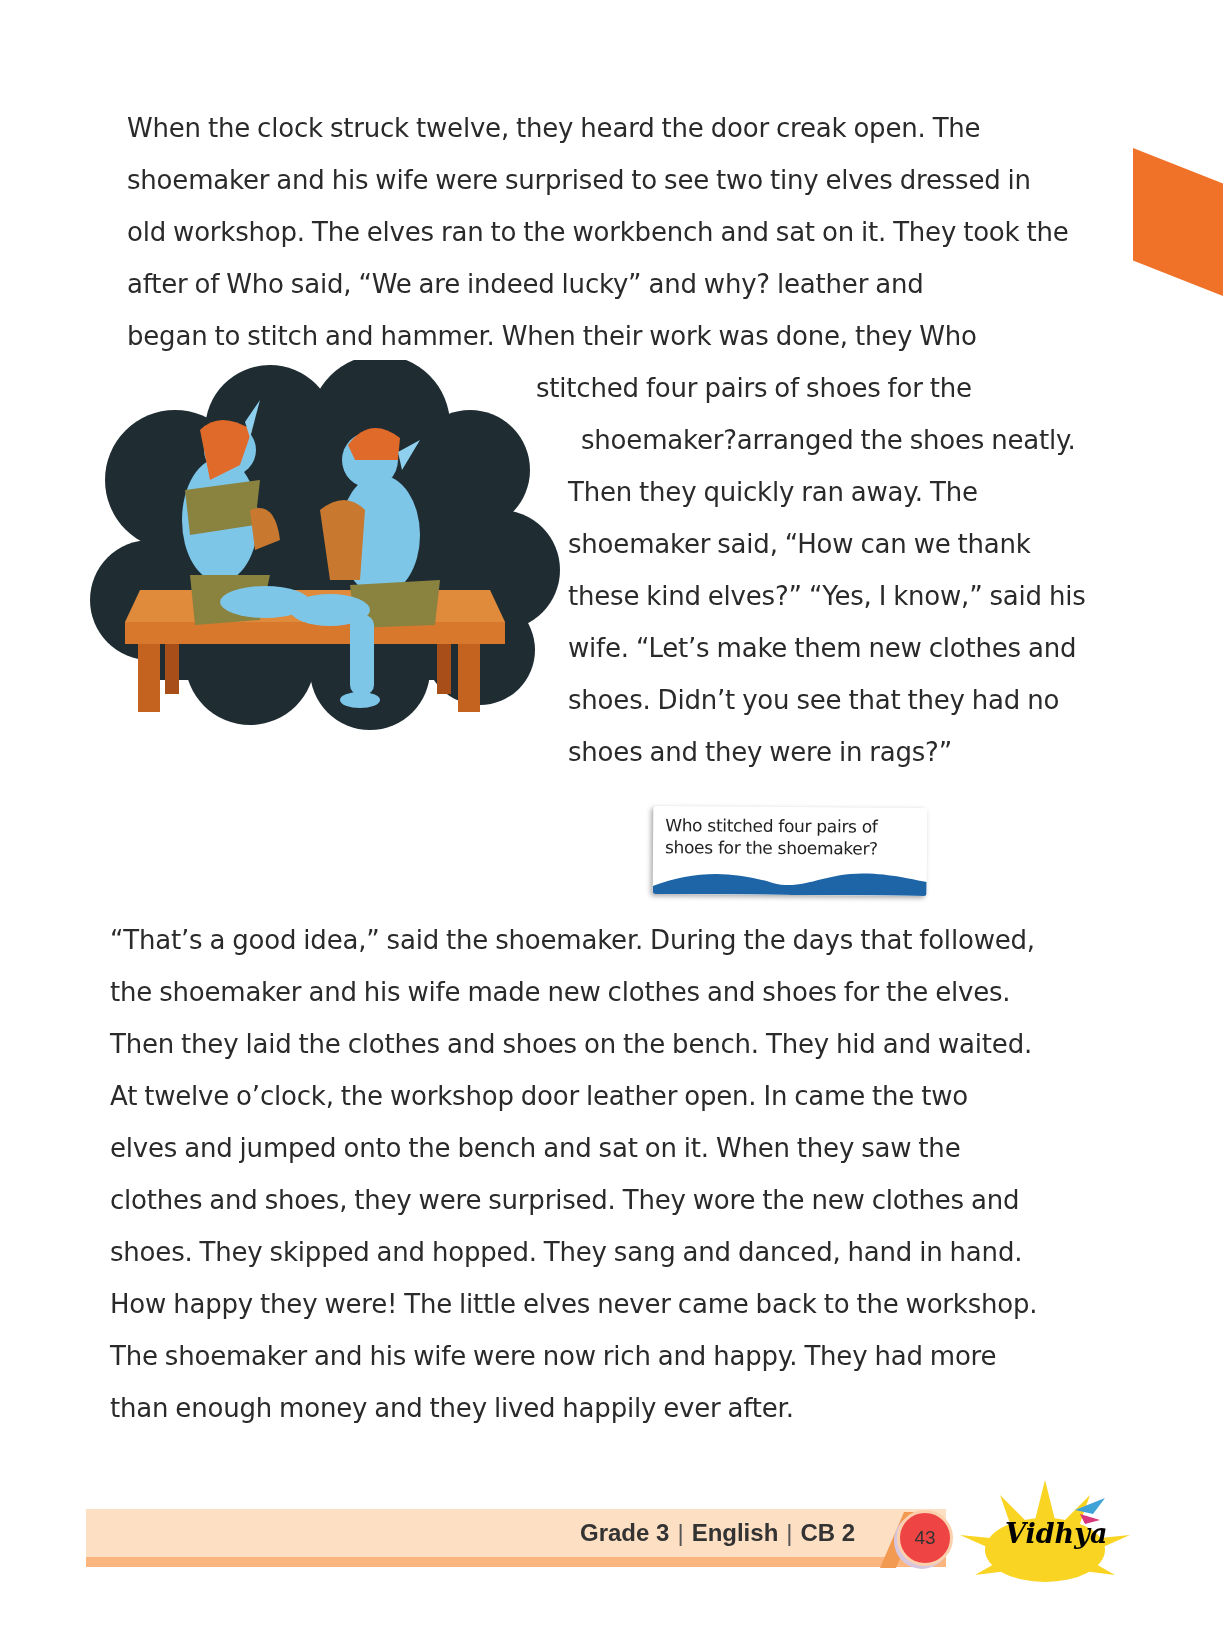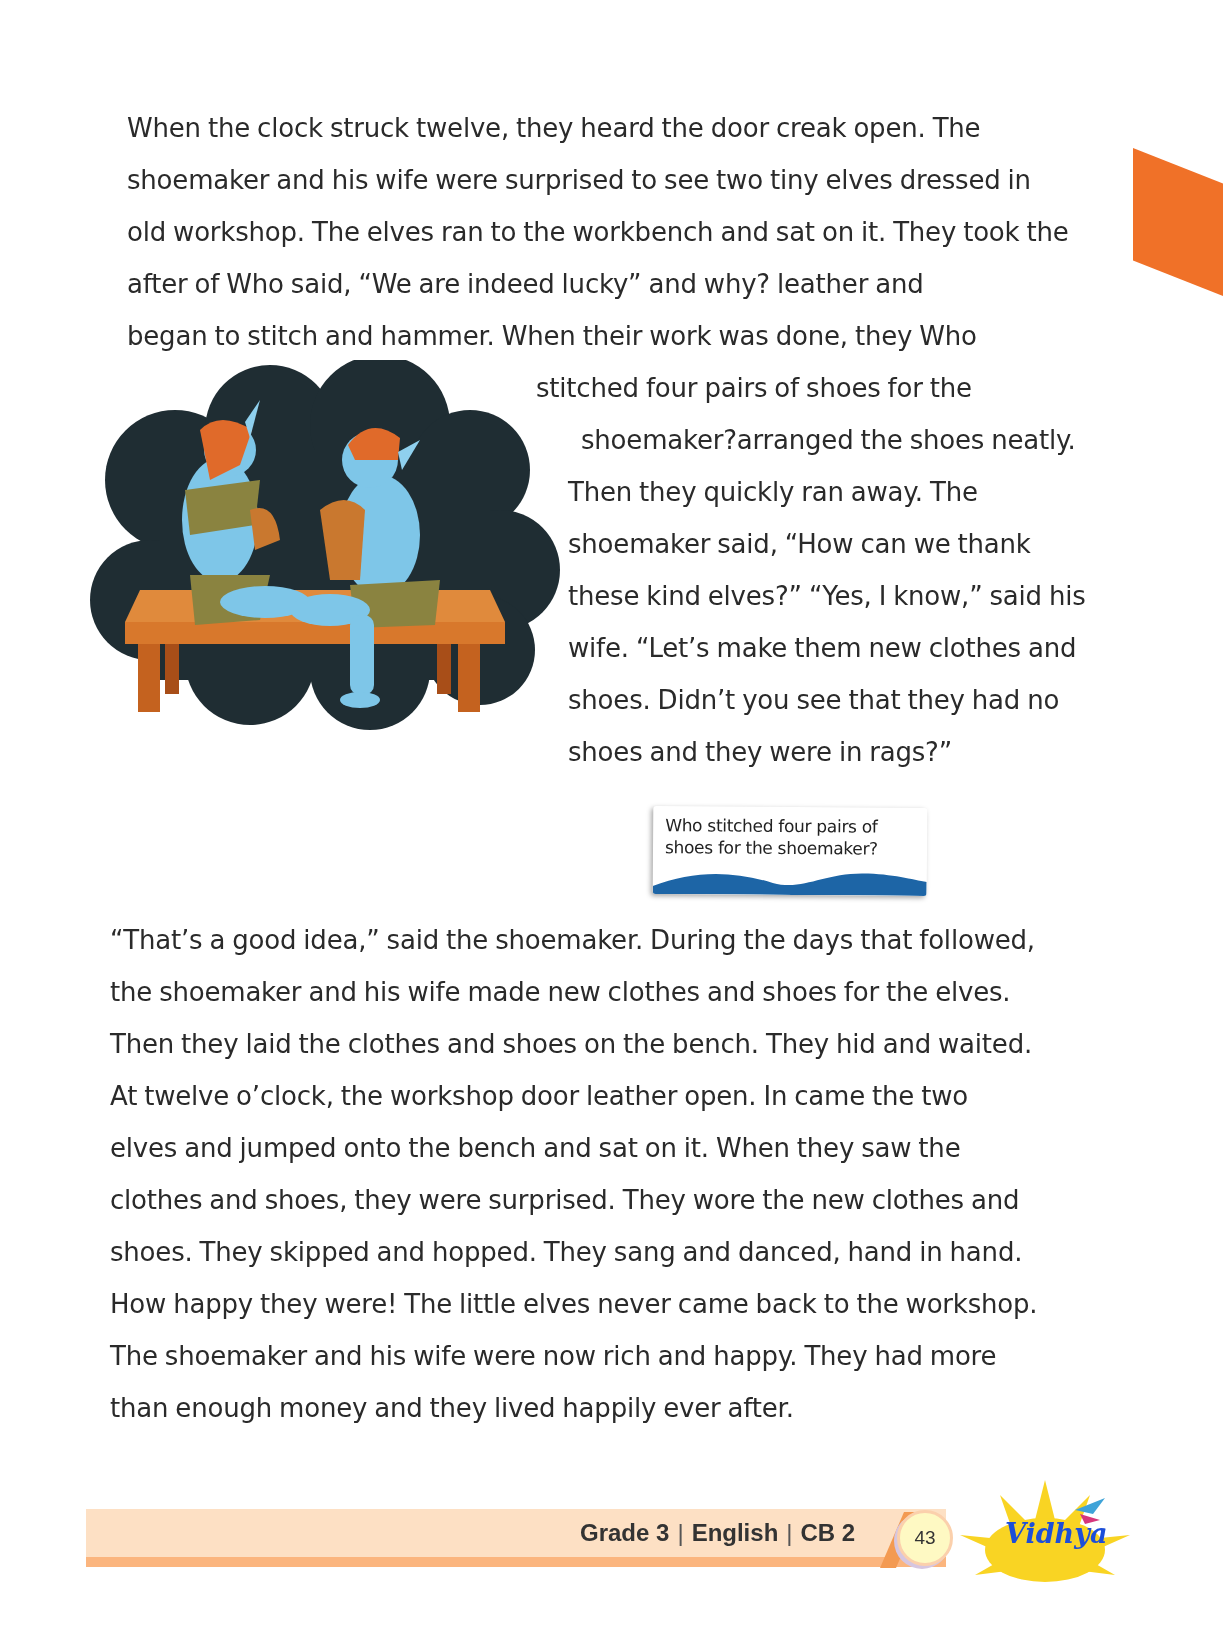--- a/index.html
+++ b/index.html
@@ -55,38 +55,38 @@
     .footer-text {
       position: absolute; left: 580px; top: 1519px;
       font-family: "Liberation Sans", sans-serif;
       font-weight: bold; font-size: 24px; color: #333;
       white-space: nowrap;
     }
     .footer-text .sep { font-weight: normal; color: #555; margin: 0 8px; }
     .page-circle {
       position: absolute; left: 897px; top: 1510px; width: 56px; height: 56px;
       border-radius: 50%;
-      background: #fef9c3;
+      background: #ef4444;
       border: 3px solid #fbd0ac;
       box-shadow: -3px 3px 0 #d6c6e0;
       box-sizing: border-box;
       display: flex; align-items: center; justify-content: center;
       font-family: "Liberation Sans", sans-serif;
       font-size: 19px; color: #333;
     }
     .page-wedge {
       position: absolute; left: 880px; top: 1512px; width: 40px; height: 56px;
       background: #f39a52;
       clip-path: polygon(60% 0, 100% 0, 40% 100%, 0 100%);
     }
     .logo { position: absolute; left: 955px; top: 1480px; width: 180px; height: 110px; }
     .logo-text {
       position: absolute; left: 1005px; top: 1518px;
       font-family: "DejaVu Serif", serif; font-style: italic; font-weight: bold;
-      font-size: 27px; color: #1d4ed8;
+      font-size: 27px; color: #000000;
     }
   </style>
 </head>
 <body>
 
 <div class="orange-tab"></div>
 
 <div class="line" style="left:127px; top:102px;">When the clock struck twelve, they heard the door creak open. The</div>
 <div class="line" style="left:127px; top:154px;">shoemaker and his wife were surprised to see two tiny elves dressed in</div>
 <div class="line" style="left:127px; top:206px;">old workshop. The elves ran to the workbench and sat on it. They took the</div>

